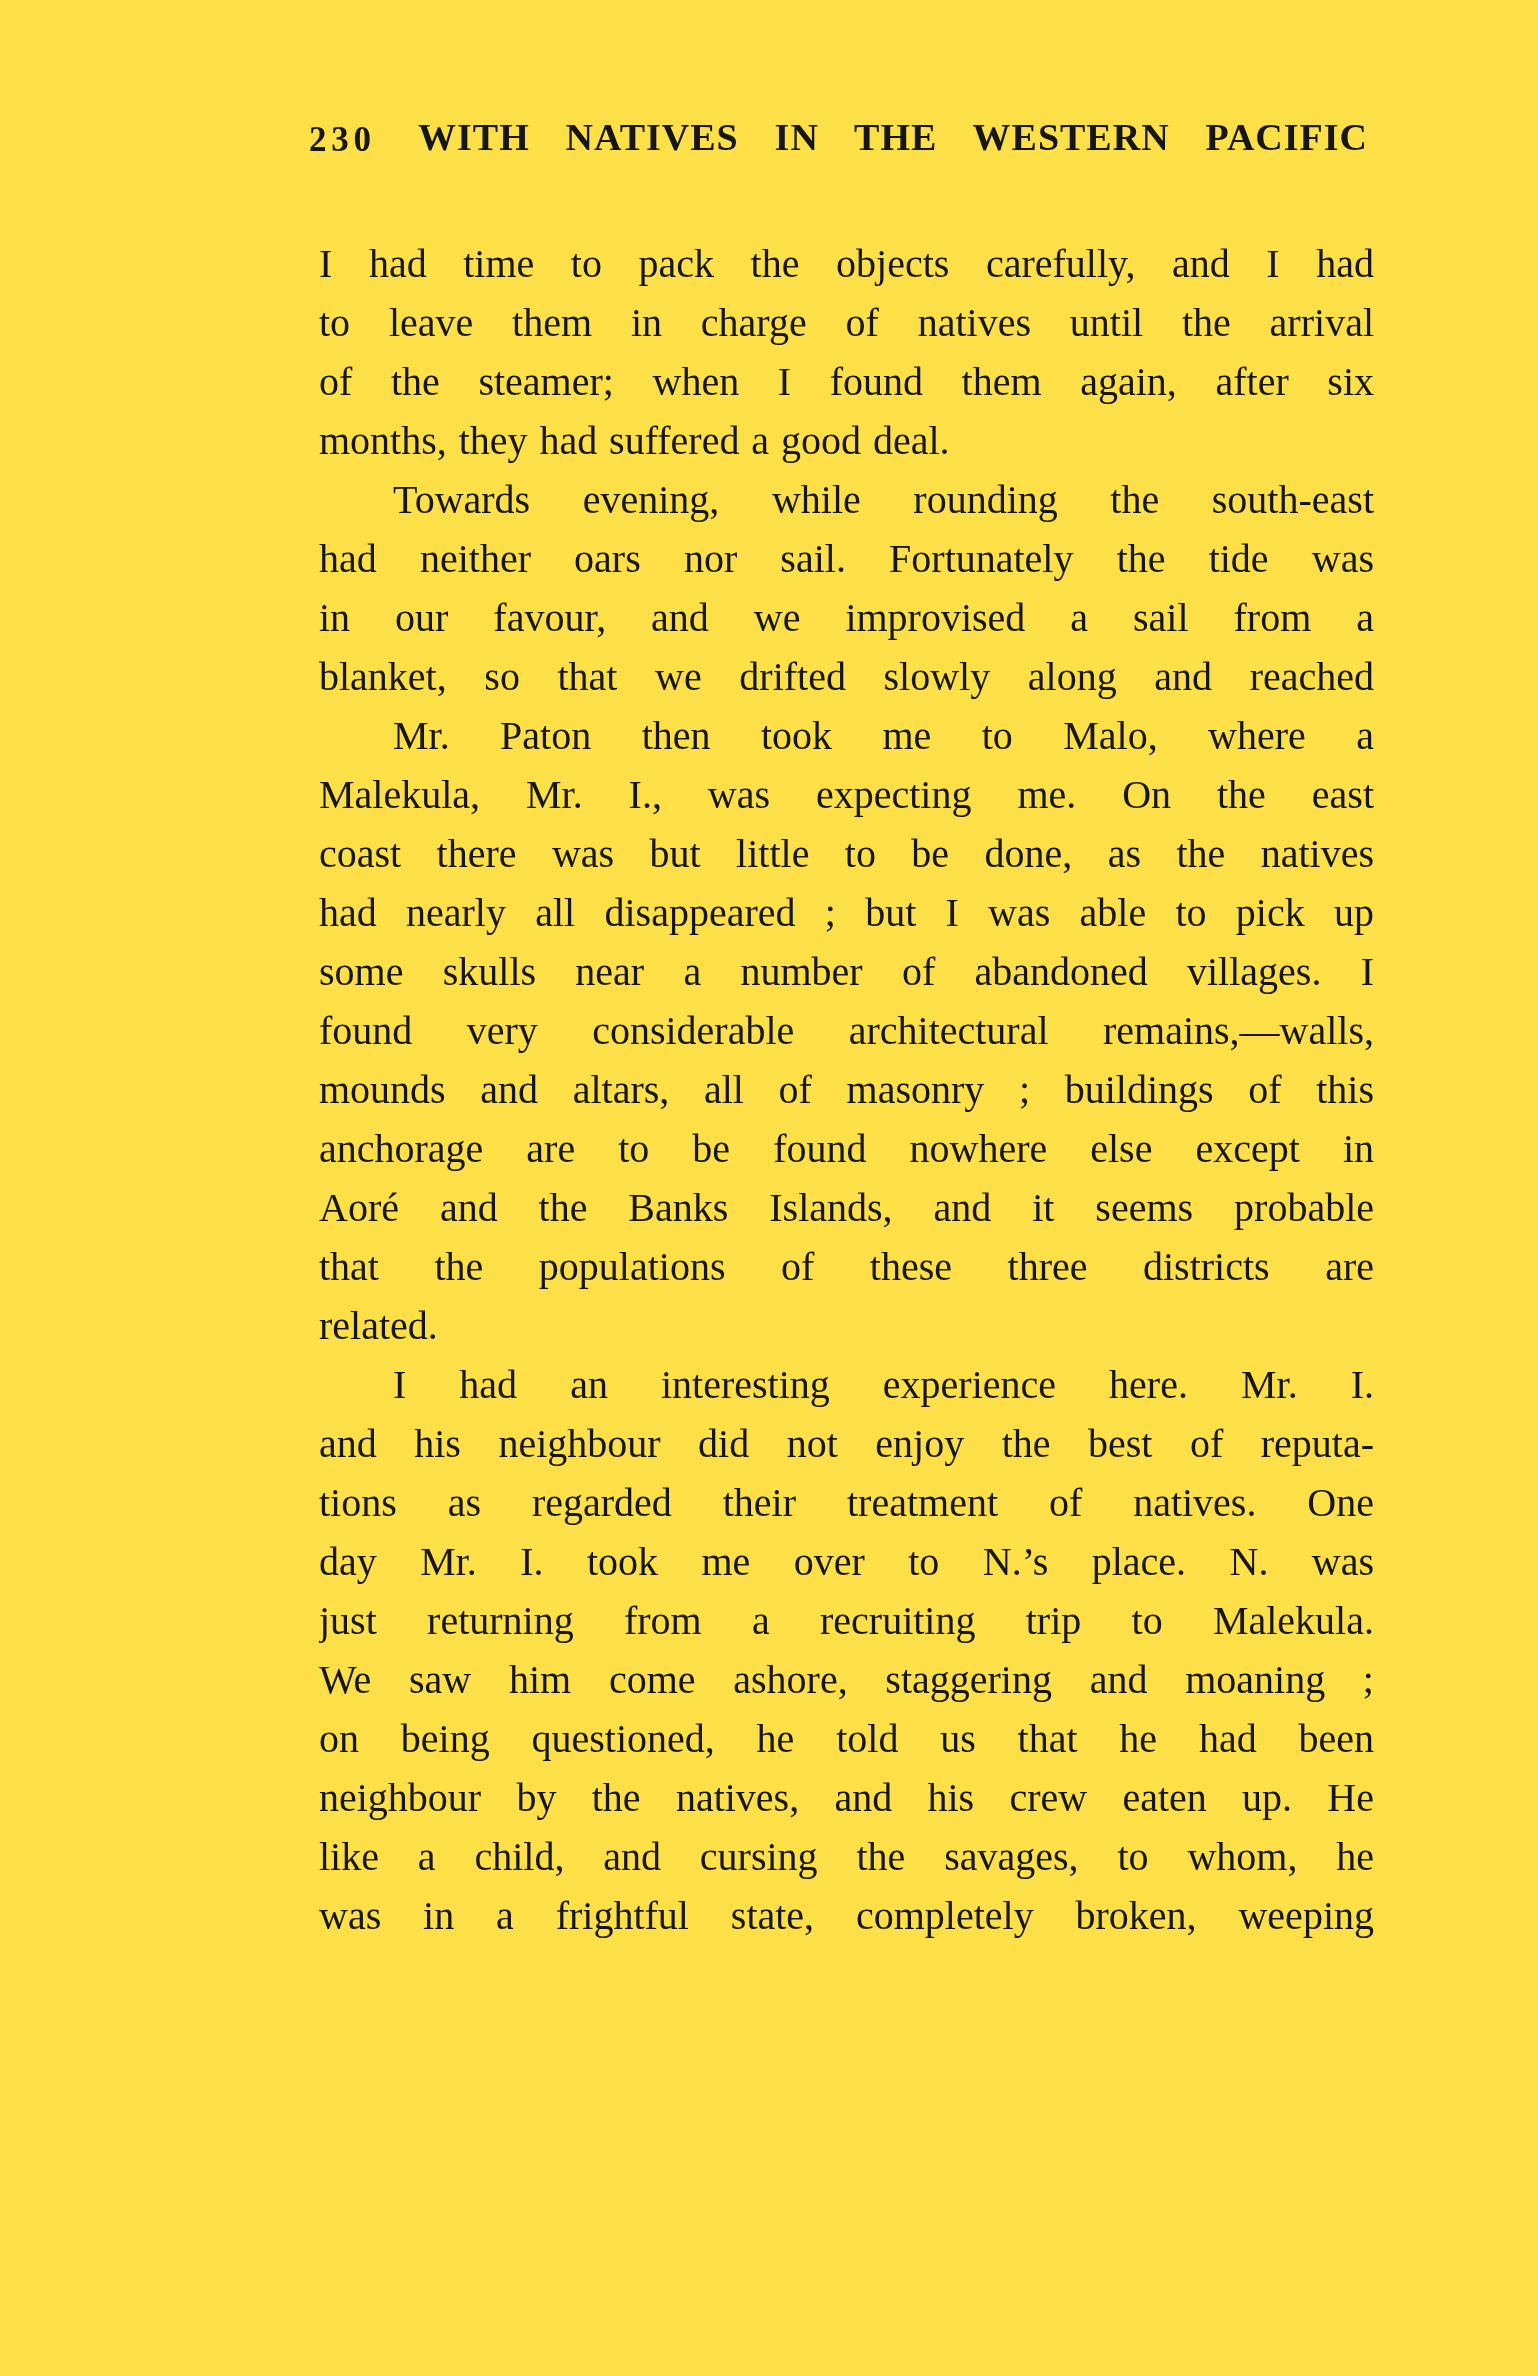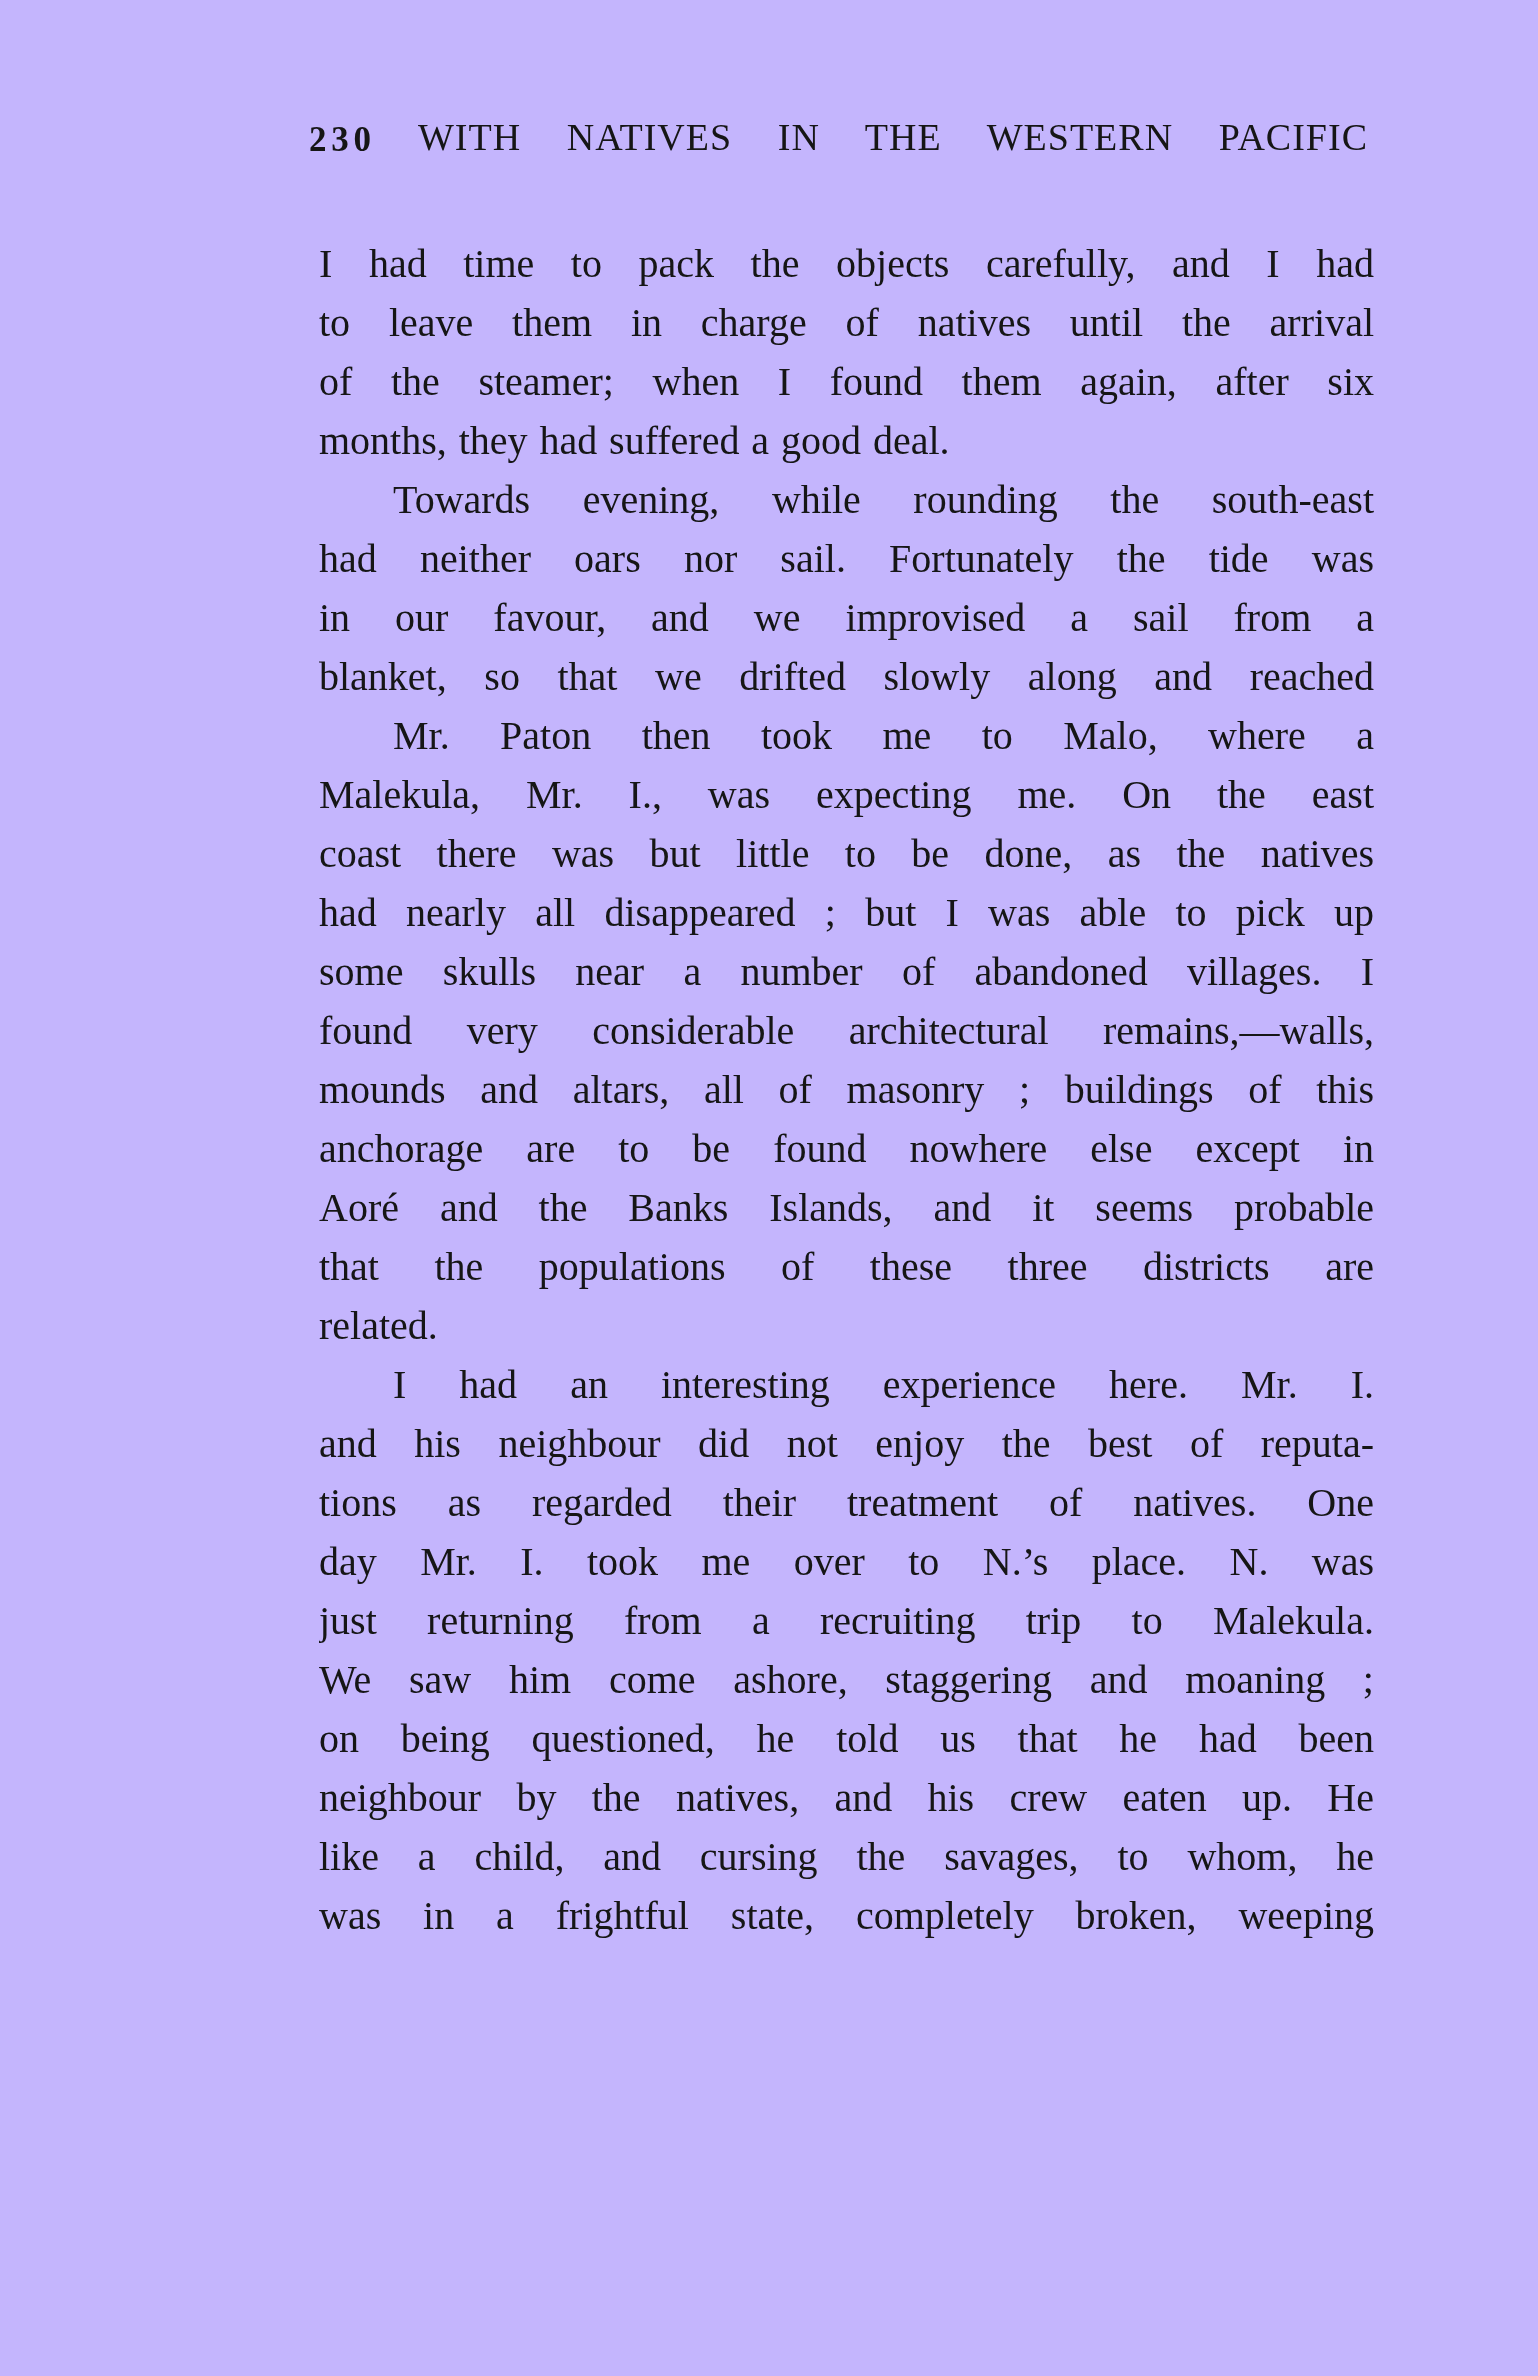--- a/index.html
+++ b/index.html
@@ -4,21 +4,21 @@
 <style>
   html, body {
     margin: 0;
     padding: 0;
     background: #ffffff;
   }
   .page {
     position: relative;
     width: 1539px;
     height: 2377px;
-    background: #c4b5fd;
+    background: #fde047;
     color: #161616;
     font-family: "Liberation Serif", serif;
     overflow: hidden;
   }
   
   .running-head {
     position: absolute;
     top: 116px;
     left: 309px;
     width: 1075px;
@@ -32,21 +32,21 @@
     font-size: 35px;
     letter-spacing: 4.8px;
     font-weight: 600;
   }
   .head-title {
     position: absolute;
     left: 109px;
     right: 16px;
     top: 0;
     font-size: 38px;
-    font-weight: 400;
+    font-weight: 700;
     letter-spacing: 1px;
     white-space: normal;
     text-align: justify;
     text-align-last: justify;
   }
   
   .text-block {
     position: absolute;
     left: 311px;
     top: 234px;

